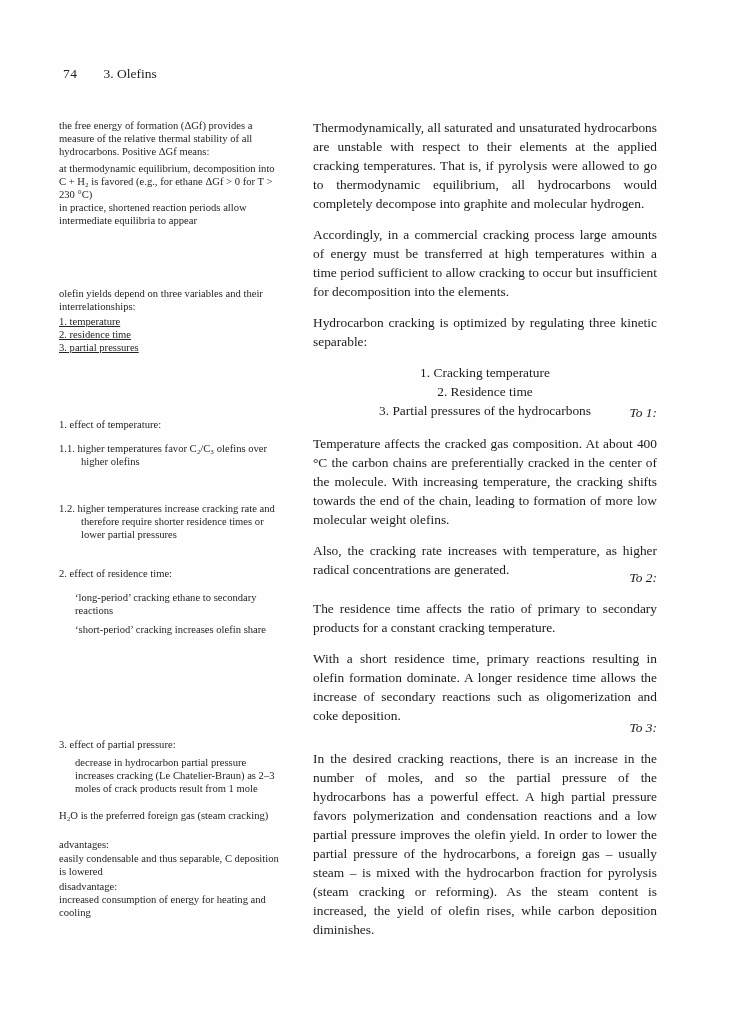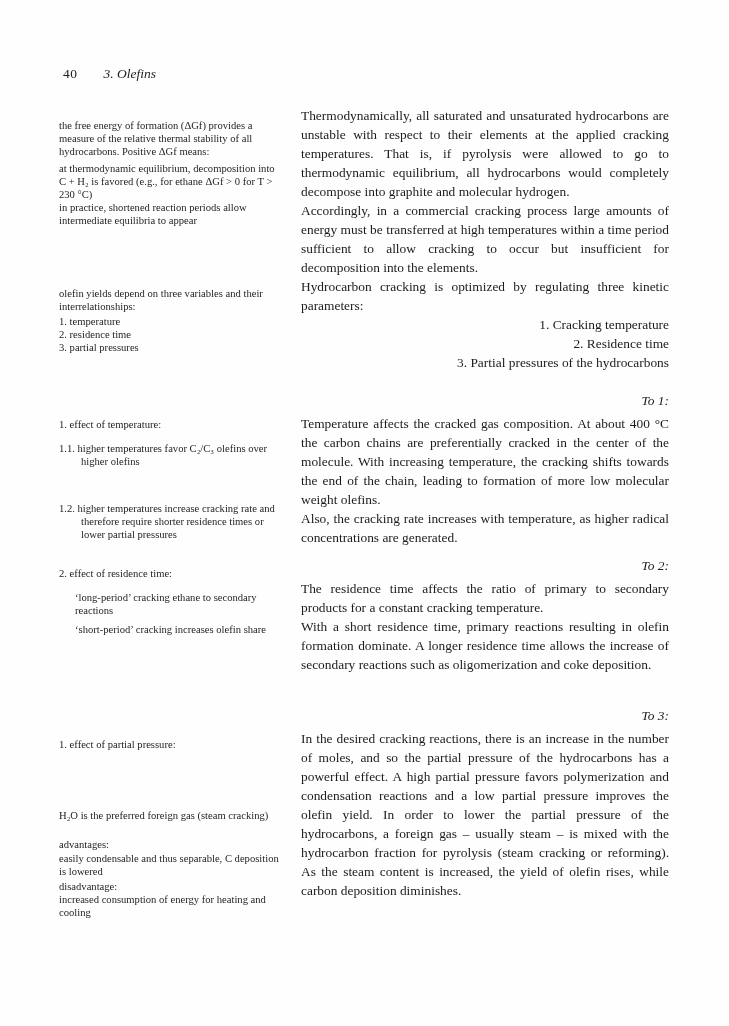--- a/index.html
+++ b/index.html
@@ -8,49 +8,49 @@
     position:relative;
     width:729px; height:1026px;
     background:#fefefe;
     font-family:"Liberation Serif", serif;
     color:#1d1d1d;
     overflow:hidden;
   }
   .abs { position:absolute; }
   .header { top:66px; left:63px; font-size:13.5px; }
   .pnum { letter-spacing:0.5px; }
-  .chapter { font-style:italic; margin-left:26px; }
+  .chapter { margin-left:26px; }
 
   
   .note {
     position:absolute; left:59px; width:224px;
     font-size:10.6px; line-height:12.8px;
     color:#242424; text-align:left;
   }
   .note.indent { left:75px; width:212px; }
   .note.hang { padding-left:22px; text-indent:-22px; }
-  .note .nline { text-indent:0; }
+  .note .nline { text-indent:0;text-decoration:underline; }
 
   
   .main {
     position:absolute; left:301px; width:368px;
     font-size:13.4px; line-height:19px;
     color:#1b1b1b;
   }
-  .main p { margin:0; text-align:justify; }
-  .main .blist div { text-align:right; }
+  .main p { margin:12px; text-align:justify; }
+  .main .blist div { text-align:center; }
   .main .hd { font-style:italic; text-align:right; margin-bottom:4px; }
 </style>
 </head>
 <body>
 
 <div class="page">
 
   <div class="abs header">
-    <span class="pnum">40</span><span class="chapter">3. Olefins</span>
+    <span class="pnum">74</span><span class="chapter">3. Olefins</span>
   </div>
 
   <div class="note" style="top:120px">the free energy of formation (ΔGf) provides a measure of the relative thermal stability of all hydrocarbons. Positive ΔGf means:</div>
   <div class="note" style="top:163px">at thermodynamic equilibrium, decomposition into C + H₂ is favored (e.g., for ethane ΔGf &gt; 0 for T &gt; 230 °C)</div>
   <div class="note" style="top:202px">in practice, shortened reaction periods allow intermediate equilibria to appear</div>
 
   <div class="note" style="top:288px">olefin yields depend on three variables and their interrelationships:</div>
   <div class="note" style="top:316px">
     <div class="nline">1. temperature</div>
     <div class="nline">2. residence time</div>
@@ -58,31 +58,32 @@
   </div>
 
   <div class="note" style="top:419px">1. effect of temperature:</div>
   <div class="note hang" style="top:443px">1.1. higher temperatures favor C₂/C₃ olefins over higher olefins</div>
   <div class="note hang" style="top:503px">1.2. higher temperatures increase cracking rate and therefore require shorter residence times or lower partial pressures</div>
 
   <div class="note" style="top:568px">2. effect of residence time:</div>
   <div class="note indent" style="top:592px">‘long-period’ cracking ethane to secondary reactions</div>
   <div class="note indent" style="top:624px">‘short-period’ cracking increases olefin share</div>
 
-  <div class="note" style="top:739px">1. effect of partial pressure:</div>
+  <div class="note" style="top:739px">3. effect of partial pressure:</div>
+  <div class="note indent" style="top:757px">decrease in hydrocarbon partial pressure increases cracking (Le Chatelier-Braun) as 2–3 moles of crack products result from 1 mole</div>
   <div class="note" style="top:810px">H₂O is the preferred foreign gas (steam cracking)</div>
   <div class="note" style="top:839px">advantages:</div>
   <div class="note" style="top:853px">easily condensable and thus separable, C deposition is lowered</div>
   <div class="note" style="top:881px">disadvantage:</div>
   <div class="note" style="top:894px">increased consumption of energy for heating and cooling</div>
 
   <div class="main" style="top:106px">
     <p>Thermodynamically, all saturated and unsaturated hydrocarbons are unstable with respect to their elements at the applied cracking temperatures. That is, if pyrolysis were allowed to go to thermodynamic equilibrium, all hydrocarbons would completely decompose into graphite and molecular hydrogen.</p>
     <p>Accordingly, in a commercial cracking process large amounts of energy must be transferred at high temperatures within a time period sufficient to allow cracking to occur but insufficient for decomposition into the elements.</p>
-    <p>Hydrocarbon cracking is optimized by regulating three kinetic parameters:</p>
+    <p>Hydrocarbon cracking is optimized by regulating three kinetic separable:</p>
     <div class="blist">
       <div>1. Cracking temperature</div>
       <div>2. Residence time</div>
       <div>3. Partial pressures of the hydrocarbons</div>
     </div>
   </div>
 
   <div class="main" style="top:391px">
     <p class="hd">To 1:</p>
     <p>Temperature affects the cracked gas composition. At about 400 °C the carbon chains are preferentially cracked in the center of the molecule. With increasing temperature, the cracking shifts towards the end of the chain, leading to formation of more low molecular weight olefins.</p>

